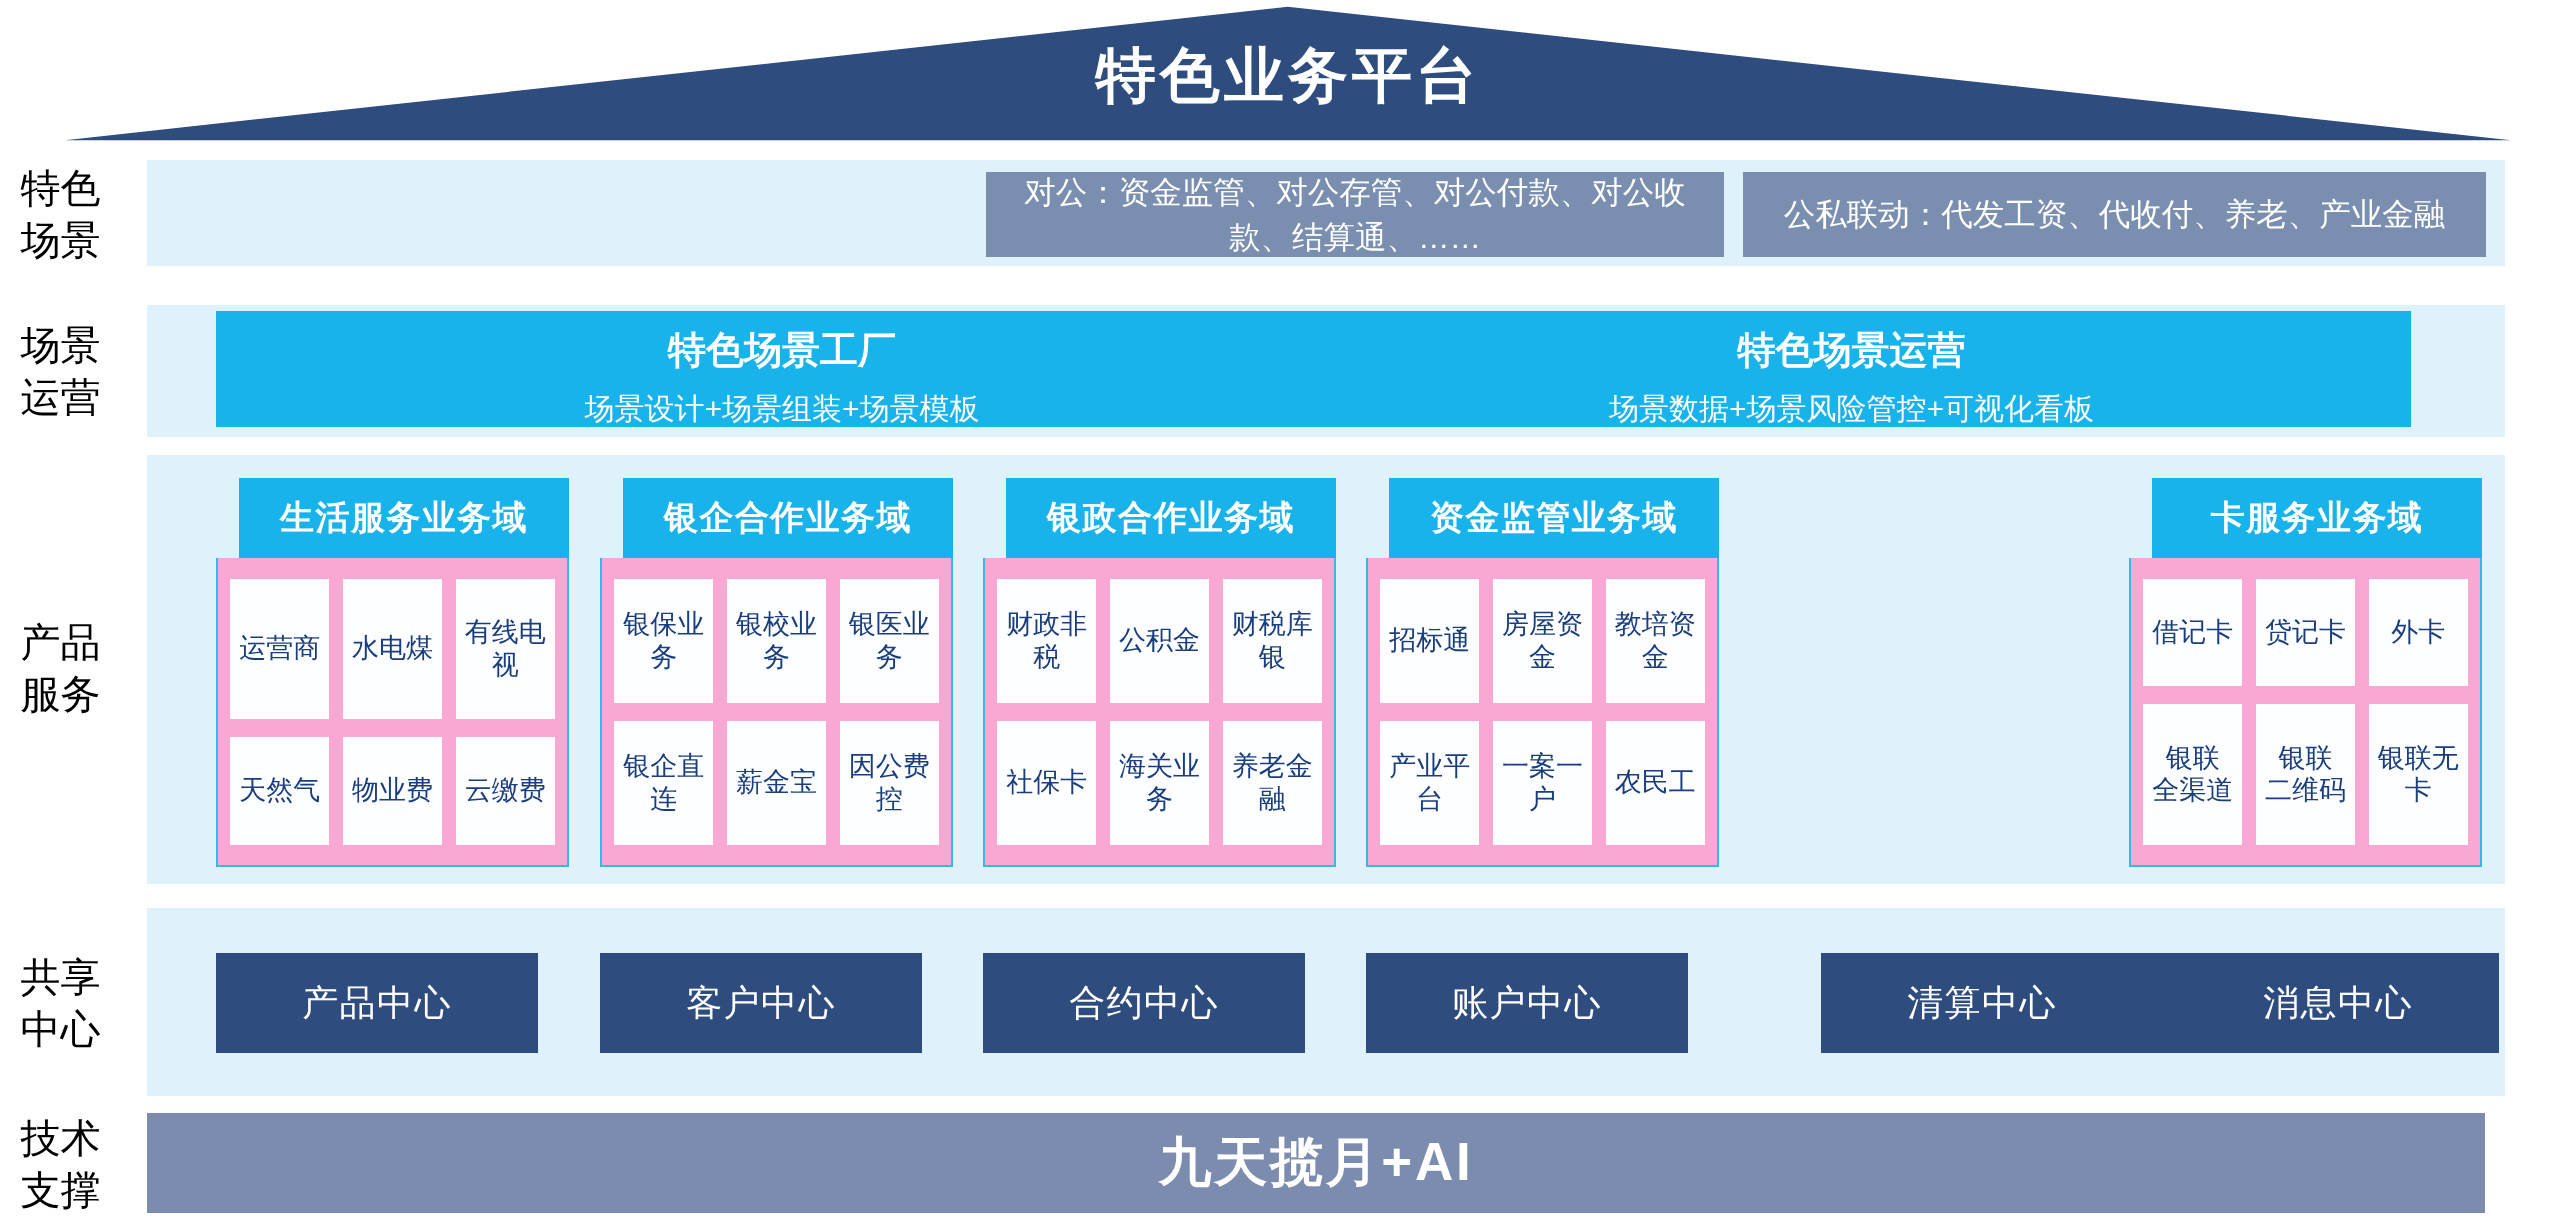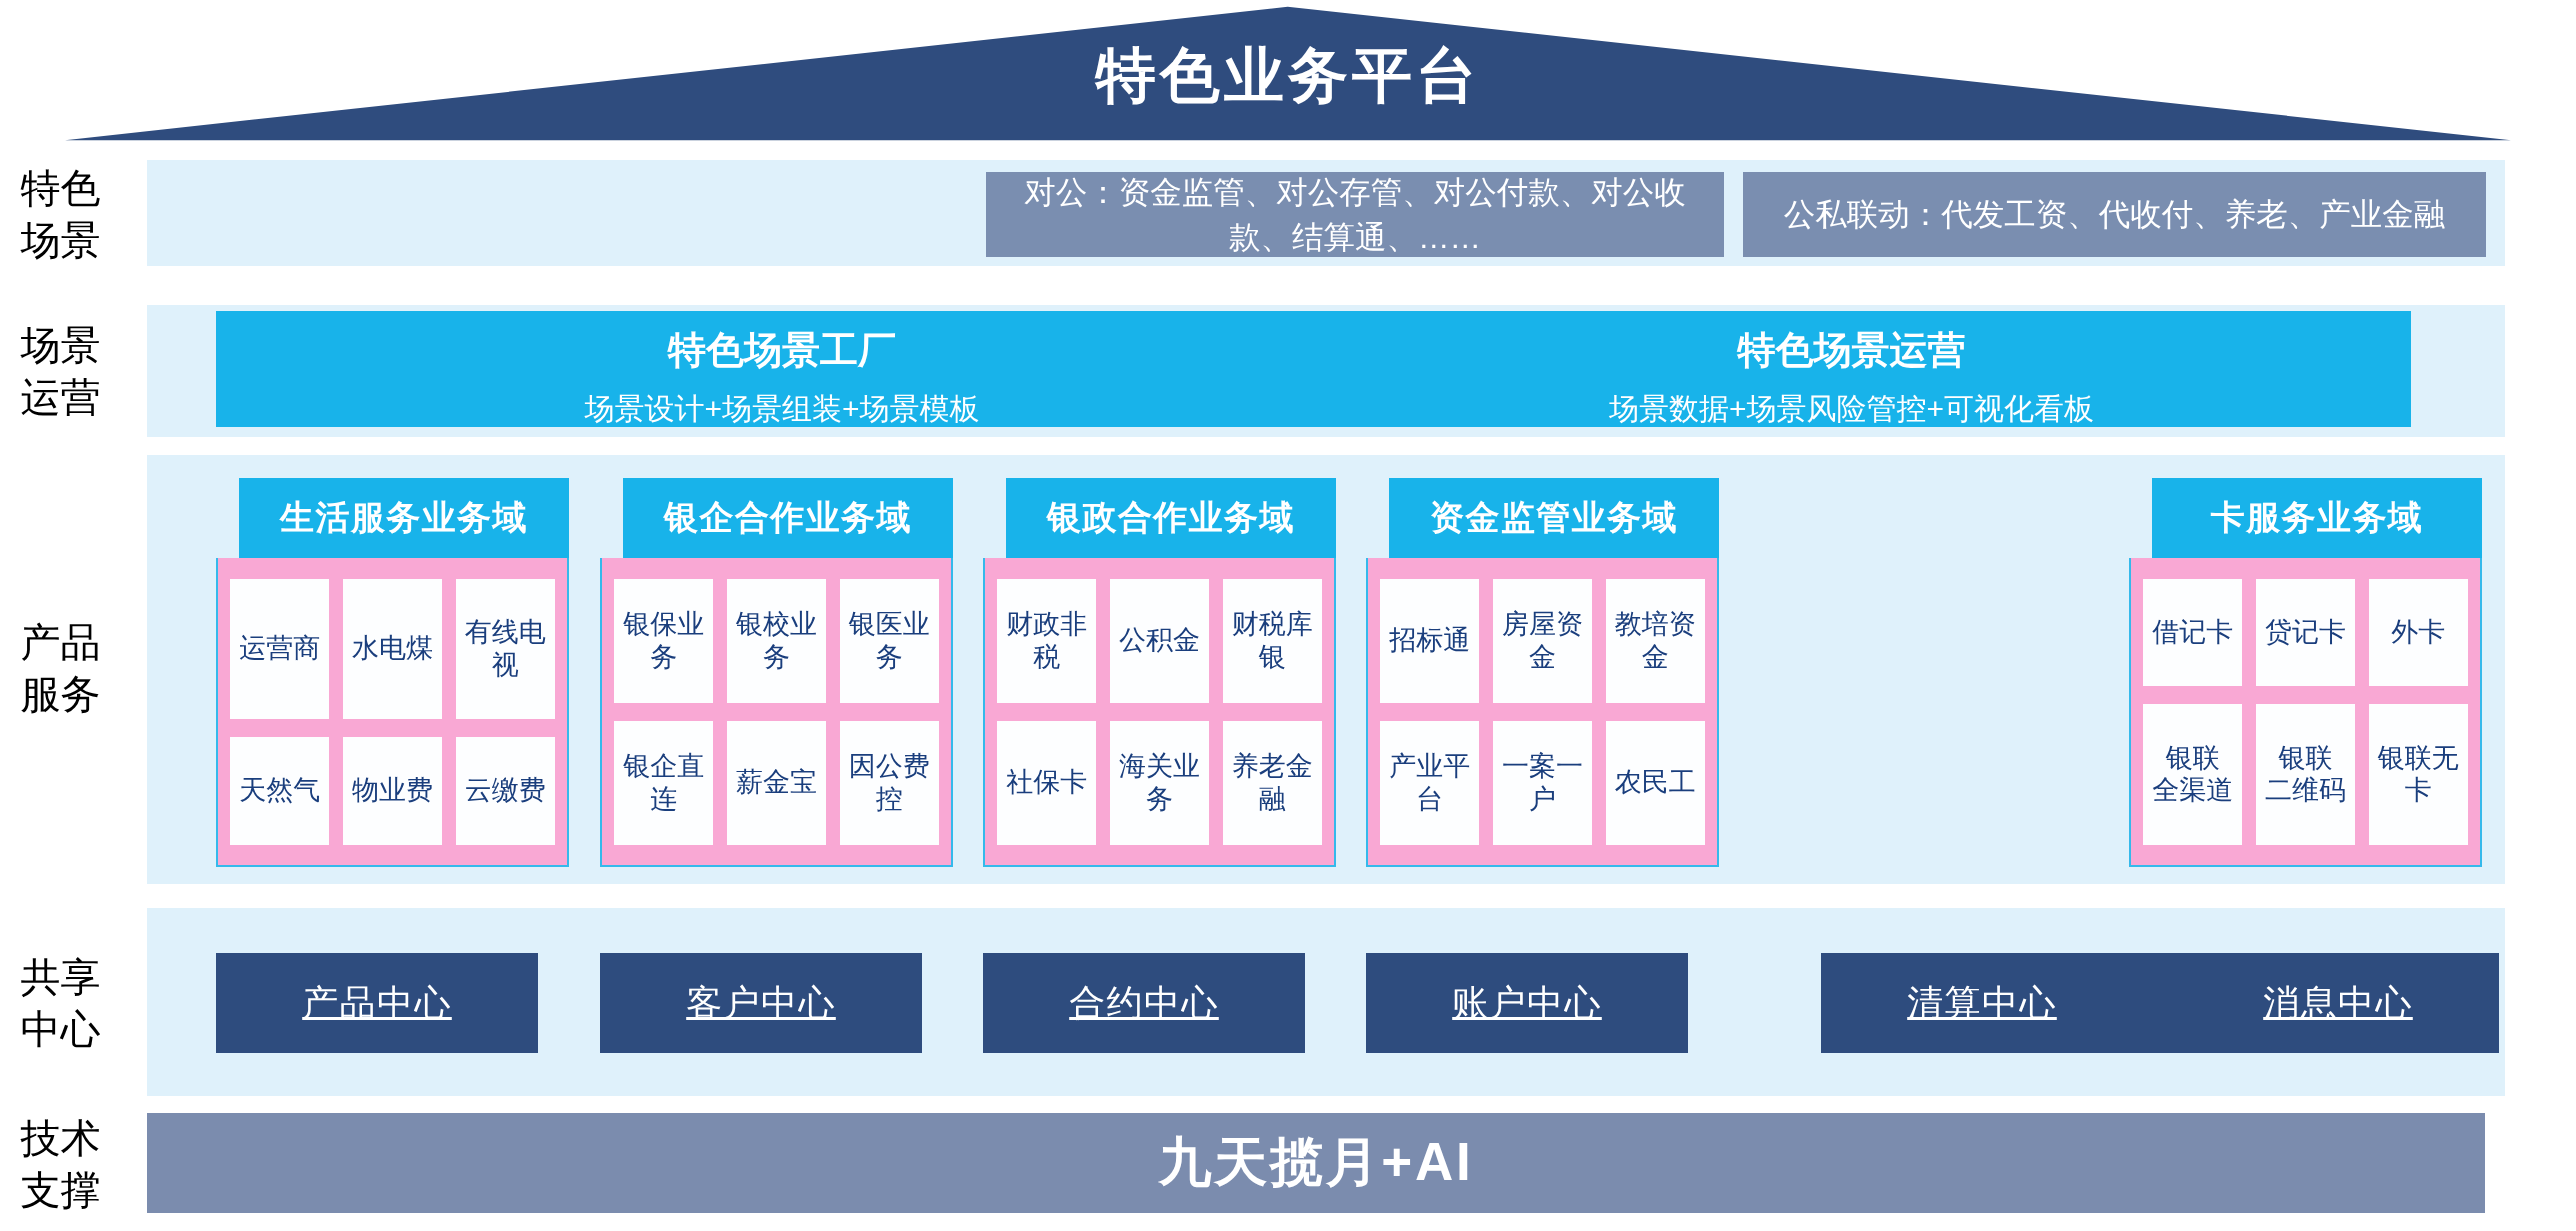--- a/index.html
+++ b/index.html
@@ -56,21 +56,21 @@
     display:grid;grid-template-columns:1fr 1fr 1fr;gap:18px 13.7px;padding:20.5px 12.3px;
   }
   .chip{
     background:#FDFEFF;color:#1A3E7D;font-size:27px;line-height:1.2;
     display:flex;align-items:center;justify-content:center;text-align:center;
     white-space:pre-line;
   }
   
   .center-box{
     position:absolute;top:953px;height:100px;width:322px;background:#2E4C7E;color:#ffffff;
-    font-size:36px;display:flex;align-items:center;justify-content:center;letter-spacing:1.4px;text-decoration:underline;
+    font-size:36px;display:flex;align-items:center;justify-content:center;letter-spacing:1.4px;
   }
   
   .tech-bar{
     position:absolute;left:147px;top:1113px;width:2338px;height:100px;background:#7B8CAE;
     color:#ffffff;font-size:53px;font-weight:bold;letter-spacing:2.7px;
     display:flex;align-items:center;justify-content:center;
   }
 </style>
 </head>
 <body>

